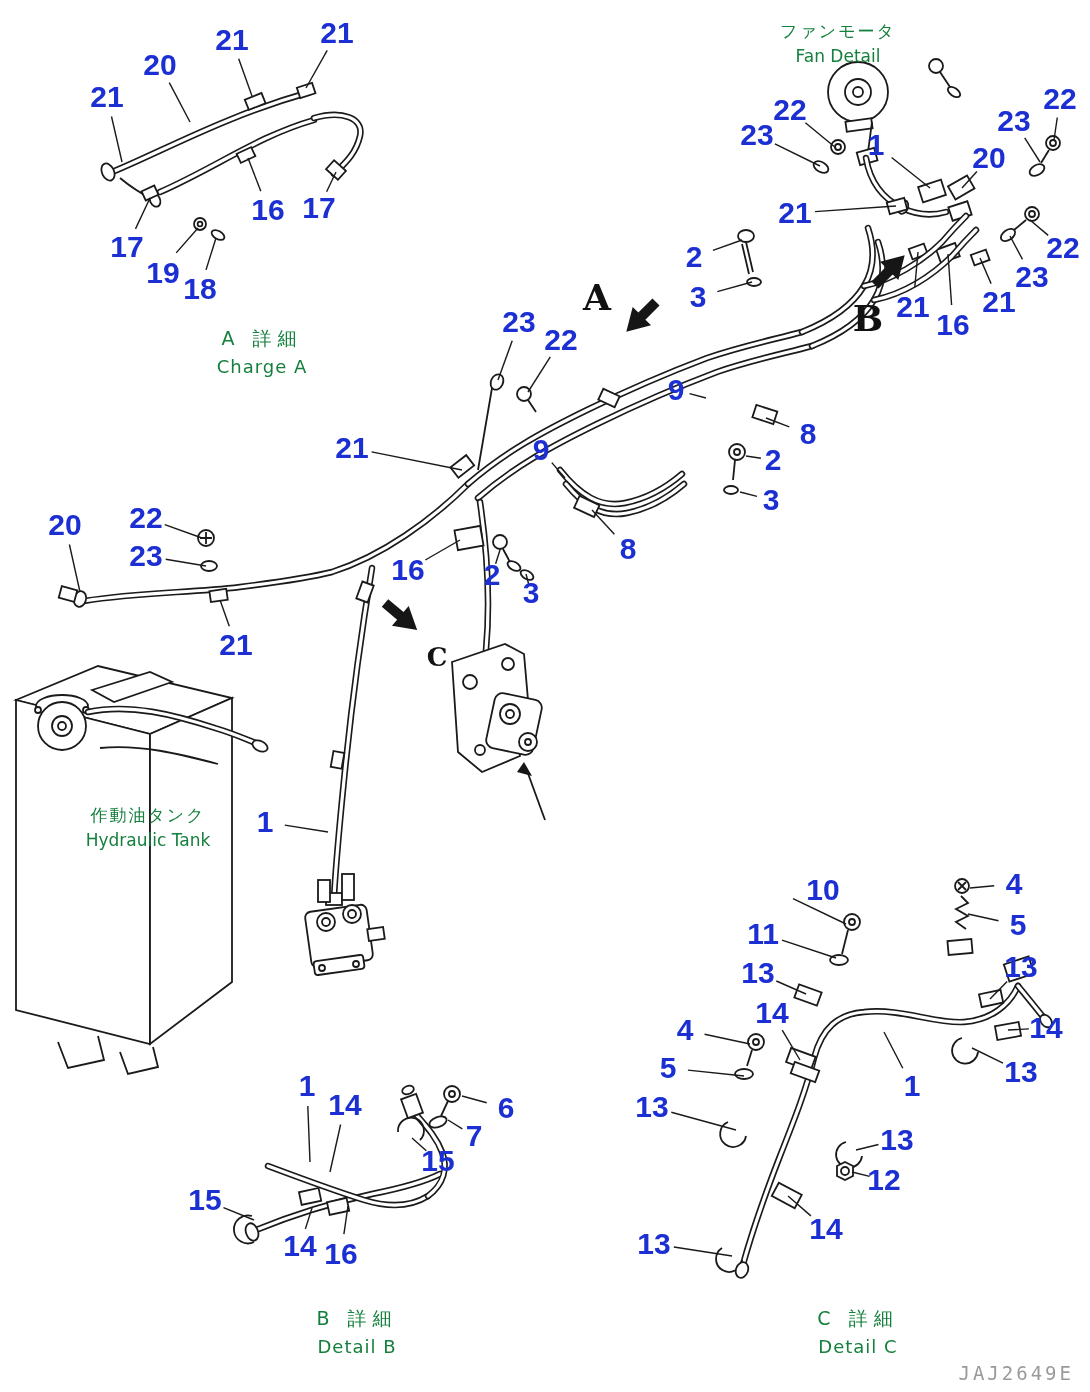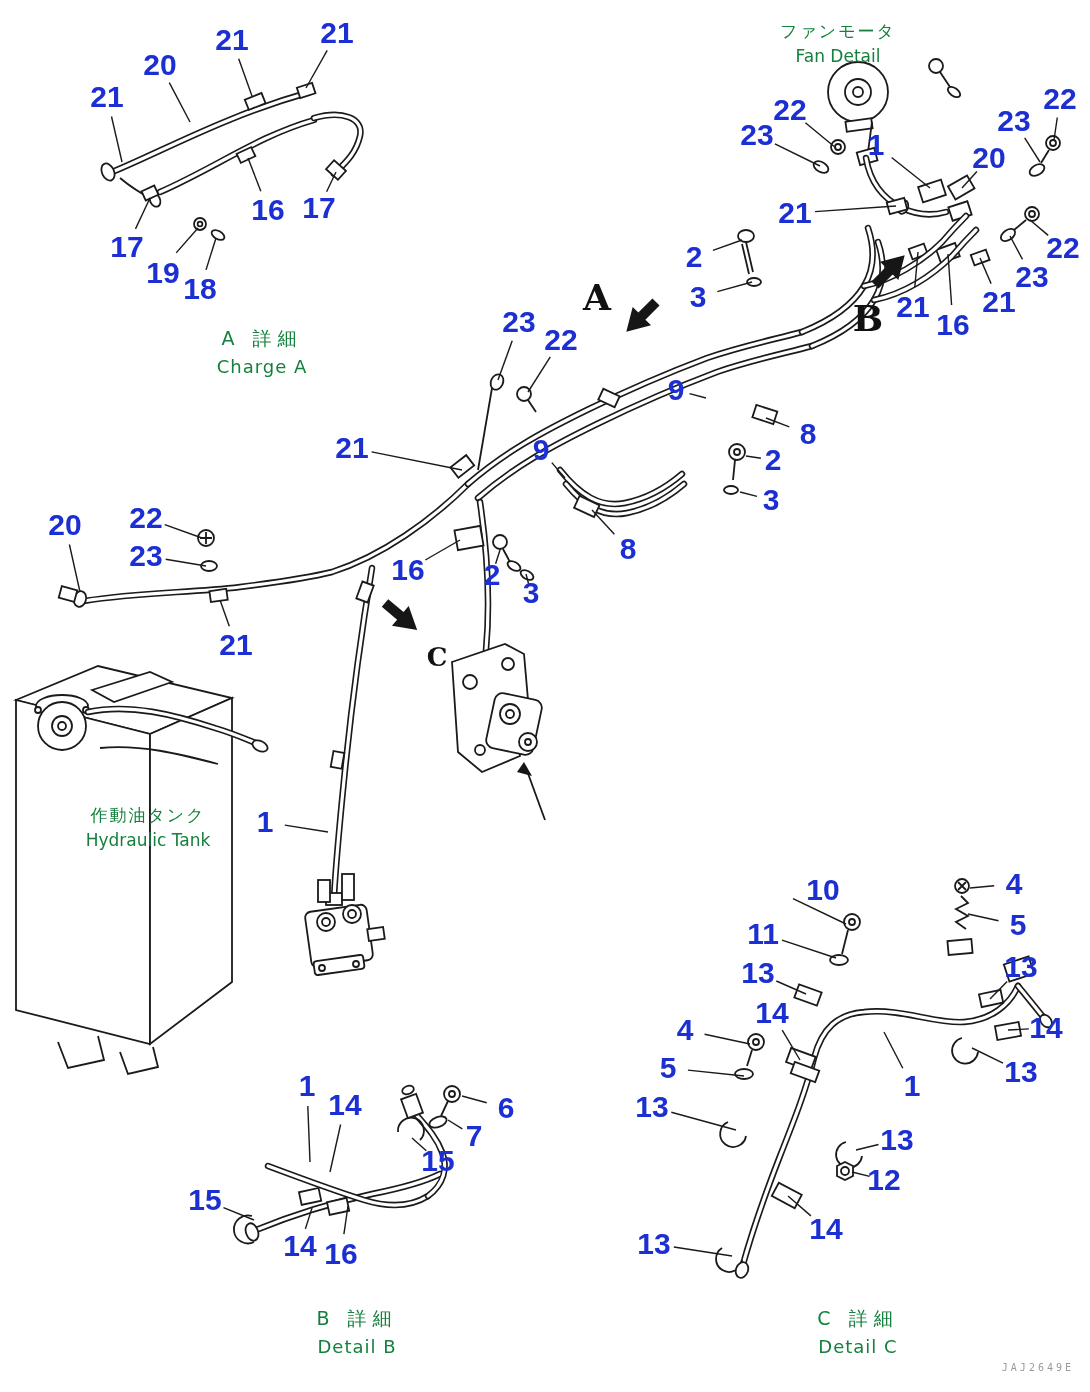--- a/index.html
+++ b/index.html
@@ -18,21 +18,21 @@
            color:var(--callout,#1b2fd2);font-family:"Liberation Sans",sans-serif;line-height:1;white-space:nowrap;}
   .dlabel,.clabel{position:absolute;transform:translate(-50%,0);text-align:center;color:#15803d;
            font-family:"DejaVu Sans",sans-serif;white-space:nowrap;}
   .dlabel .jp{font-size:19px;letter-spacing:6px;}
   .dlabel .en{font-size:18px;letter-spacing:1px;margin-top:4px;}
   .clabel .jp{font-size:17px;letter-spacing:2px;}
   .clabel .en{font-size:17px;margin-top:3px;}
   .viewletter{position:absolute;transform:translate(-50%,-50%);font-weight:bold;color:#111;
            font-family:"DejaVu Serif",serif;}
   .footer-code{position:absolute;right:16px;top:1362px;font-family:"DejaVu Sans Mono",monospace;
-           font-size:10px;color:#9a9a9a;letter-spacing:3px;}
+           font-size:19px;color:#9a9a9a;letter-spacing:3px;}
 </style>
 </head>
 <body>
 
 <div class="stage" id="stage">
 
   <svg class="layer" width="1090" height="1392" viewBox="0 0 1090 1392">
     <defs>
       <path id="pA1" d="M112,172 C165,150 225,116 310,92"></path>
       <path id="pA2" d="M160,192 C215,168 258,136 314,120"></path>

